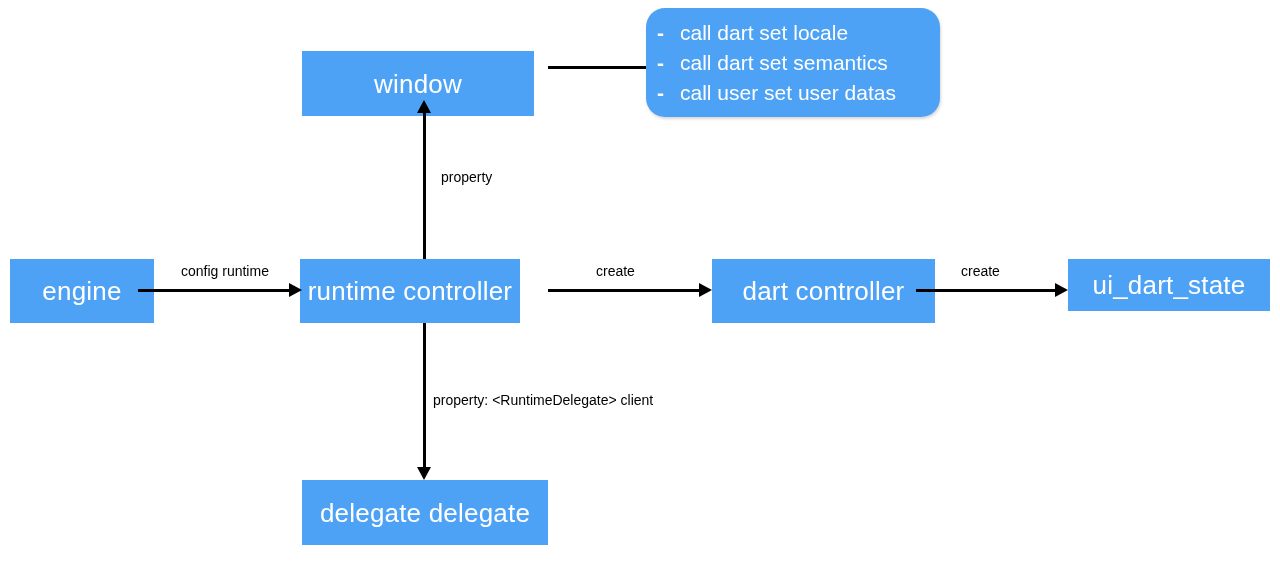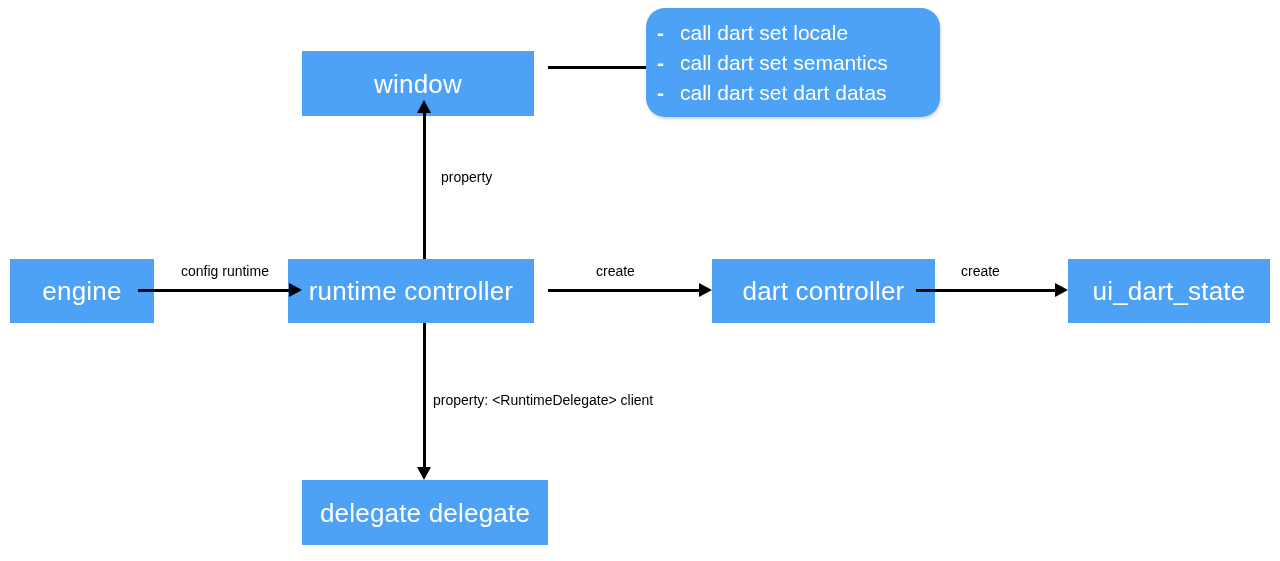--- a/index.html
+++ b/index.html
@@ -28,23 +28,23 @@
     font-family: "Liberation Sans", sans-serif;
     font-size: 26px;
     font-weight: 400;
     letter-spacing: 0.2px;
     line-height: 1;
     box-sizing: border-box;
     white-space: nowrap;
   }
   .node-engine      { left: 10px;   top: 259px; width: 144px; height: 64px; }
   .node-window      { left: 302px;  top: 35px;  width: 232px; height: 65px; margin-top: 16px; }
-  .node-runtimectl  { left: 288px;  top: 259px; width: 246px; height: 64px; }
+  .node-runtimectl  { left: 300px;  top: 259px; width: 220px; height: 64px; }
   .node-dartctl     { left: 712px;  top: 259px; width: 223px; height: 64px; }
-  .node-uidartstate { left: 1068px; top: 259px; width: 202px; height: 64px; }
+  .node-uidartstate { left: 1068px; top: 259px; width: 202px; height: 52px; }
   .node-delegate    { left: 302px;  top: 480px; width: 246px; height: 65px; }
 
   .callout {
     position: absolute;
     left: 646px;
     top: 8px;
     width: 294px;
     height: 109px;
     background: #4da2f5;
     border-radius: 19px;
@@ -138,21 +138,21 @@
     <div class="callout-row">
       <span class="callout-dash">-</span>
       <span class="callout-text">call dart set locale</span>
     </div>
     <div class="callout-row">
       <span class="callout-dash">-</span>
       <span class="callout-text">call dart set semantics</span>
     </div>
     <div class="callout-row">
       <span class="callout-dash">-</span>
-      <span class="callout-text">call dart set dart datas</span>
+      <span class="callout-text">call user set user datas</span>
     </div>
   </div>
 
   <div class="edge edge-h" style="left:548px; top:66px; width:98px;"></div>
 
   <div class="edge edge-h" style="left:138px; top:289px; width:152px;"></div>
   <div class="arrowhead arrow-right" style="left:289px; top:283px;"></div>
   <div class="edge-label" style="left:150px; top:264px;margin-left:31px;">config runtime</div>
 
   <div class="edge edge-h" style="left:548px; top:289px; width:152px;"></div>

